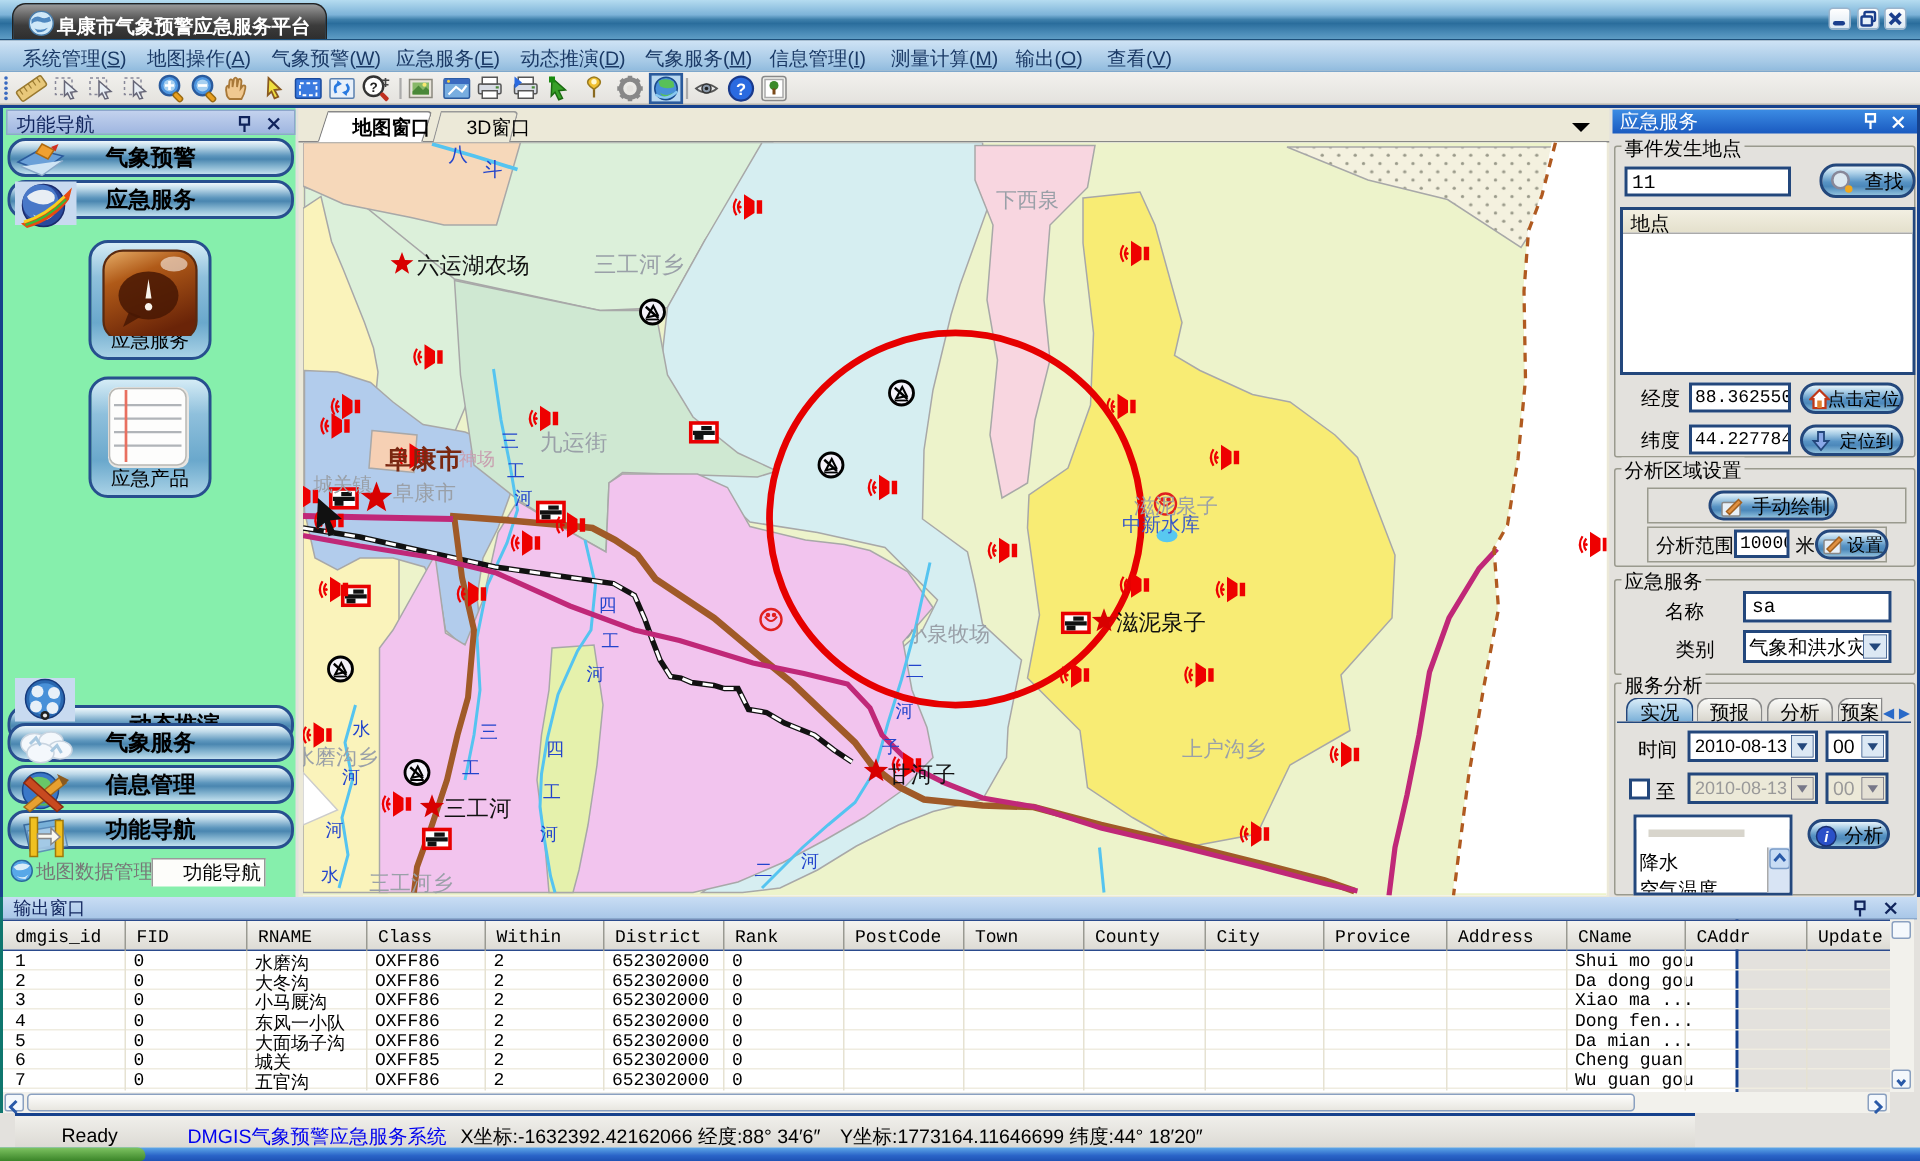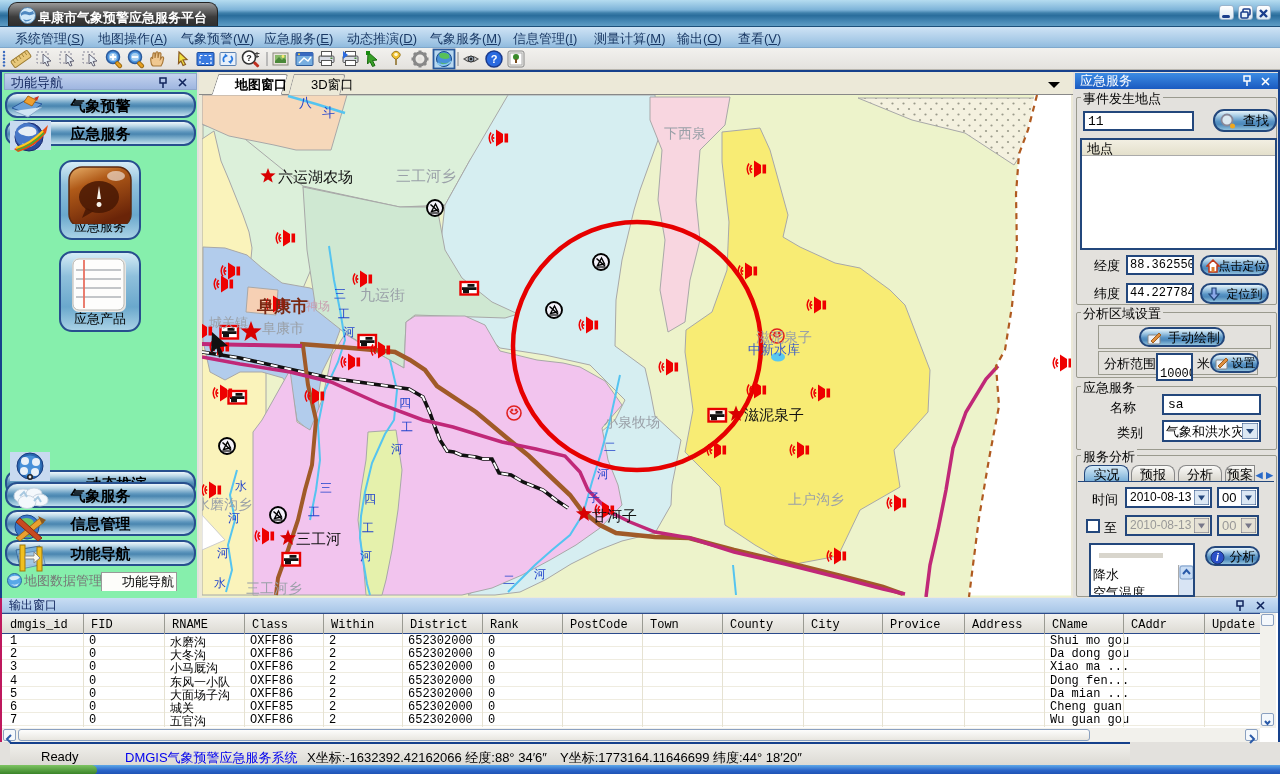--- a/index.html
+++ b/index.html
@@ -43,21 +43,21 @@
 
 #rightpanel{left:1073px;top:72px;width:207px;height:526px;background:#e3e1dd;border-right:2px solid #16418c;font-size:13px;}
 #rp-title{left:2px;top:1px;width:203px;height:16px;background:linear-gradient(#3c8ce4,#1a5ac0);color:#fff;font-size:13px;line-height:16px;padding-left:5px;}
 .grp{position:absolute;left:3px;width:201px;border:1px solid #9a9a8e;border-radius:2px;}
 .grplbl{position:absolute;top:-8px;left:4px;background:#e3e1dd;padding:0 2px;color:#000;}
 .tbox{position:absolute;background:#fff;border:2px solid #23477c;font-size:13px;font-family:"Liberation Mono",monospace;overflow:hidden;white-space:nowrap;}
 .pill{position:absolute;border:2px solid #23477c;border-radius:11px;
  background:linear-gradient(#e8f4fa 0%,#a8cde6 25%,#5793c4 55%,#4c88ba 70%,#8fc0dc 100%);
  color:#000;font-size:13px;text-align:center;}
 
-#output{left:0;top:598px;width:1280px;height:144px;background:#fff;border-left:2px solid #be185d;border-right:2px solid #16418c;}
+#output{left:0;top:598px;width:1159px;height:144px;background:#fff;border-left:2px solid #0f766e;border-right:2px solid #16418c;}
 #out-title{left:0px;top:0px;width:1276px;height:15px;background:linear-gradient(#c9ddf4,#a9c7e8);color:#10245c;font-size:12px;line-height:15px;padding-left:7px;border-bottom:1px solid #8aa8cc;}
 #out-head{left:0;top:15px;width:1258px;height:21px;background:linear-gradient(#f4f3f0,#dddbd4);border-top:1px solid #2a4a8c;border-bottom:1px solid #2a4a8c;font-family:"Liberation Mono",monospace;font-size:12px;}
 #out-head span{position:absolute;top:4px;}
 #out-head i{position:absolute;top:0;width:1px;height:20px;background:#9a9a92;}
 .orow{position:absolute;left:0;width:1258px;height:13px;font-family:"Liberation Mono",monospace;font-size:12px;border-bottom:1px solid #efece0;}
 .orow span{position:absolute;top:0px;}
 .ocol{position:absolute;top:36px;width:1px;height:93px;background:#e6e2d2;}
 #out-hscroll{left:0;top:130px;width:1258px;height:14px;background:#f2f1ec;}
 #out-vscroll{left:1258px;top:15px;width:16px;height:115px;background:#f2f1ec;}
 
@@ -676,21 +676,21 @@
  <div class="grp" style="top:240px;height:66px;">
       <span class="grplbl">分析区域设置</span>
     </div>
  <div class="abs" style="left:25px;top:253px;width:173px;height:24px;border:1px solid #9a9a8e;"></div>
  <div class="pill" style="left:66px;top:255px;width:86px;height:20px;line-height:17px;padding-left:24px;">手动绘制<svg style="position:absolute;left:6px;top:2px" width="16" height="14">
         <rect x="1" y="4" width="12" height="9" rx="1" fill="#e8f0f8" stroke="#888"></rect>
         <path d="M4 10 L12 2 L14 4 L6 12 Z" fill="#e09040" stroke="#a06020"></path>
       </svg></div>
  <div class="abs" style="left:25px;top:279px;width:160px;height:24px;border:1px solid #9a9a8e;"></div>
  <div class="abs" style="left:31px;top:283px;">分析范围</div>
- <div class="tbox" style="left:83px;top:281px;width:37px;height:19px;padding:12px 2px;font-size:12px;">10000</div>
+ <div class="tbox" style="left:83px;top:281px;width:37px;height:19px;padding:0 2px;font-size:12px;">10000</div>
  <div class="abs" style="left:124px;top:283px;">米</div>
  <div class="pill" style="left:137px;top:281px;width:49px;height:20px;line-height:17px;padding-left:18px;font-size:12px;">设置<svg style="position:absolute;left:3px;top:2px" width="15" height="13">
         <rect x="1" y="3" width="11" height="9" rx="1" fill="#e8f0f8" stroke="#888"></rect>
         <path d="M3 9 L11 1 L13 3 L5 11 Z" fill="#e09040" stroke="#a06020"></path>
       </svg></div>
  <div class="grp" style="top:314px;height:64px;">
       <span class="grplbl">应急服务</span>
     </div>
  <div class="abs" style="left:37px;top:327px;">名称</div>
  <div class="tbox" style="left:89px;top:322px;width:99px;height:21px;padding:1px 4px;">sa</div>

